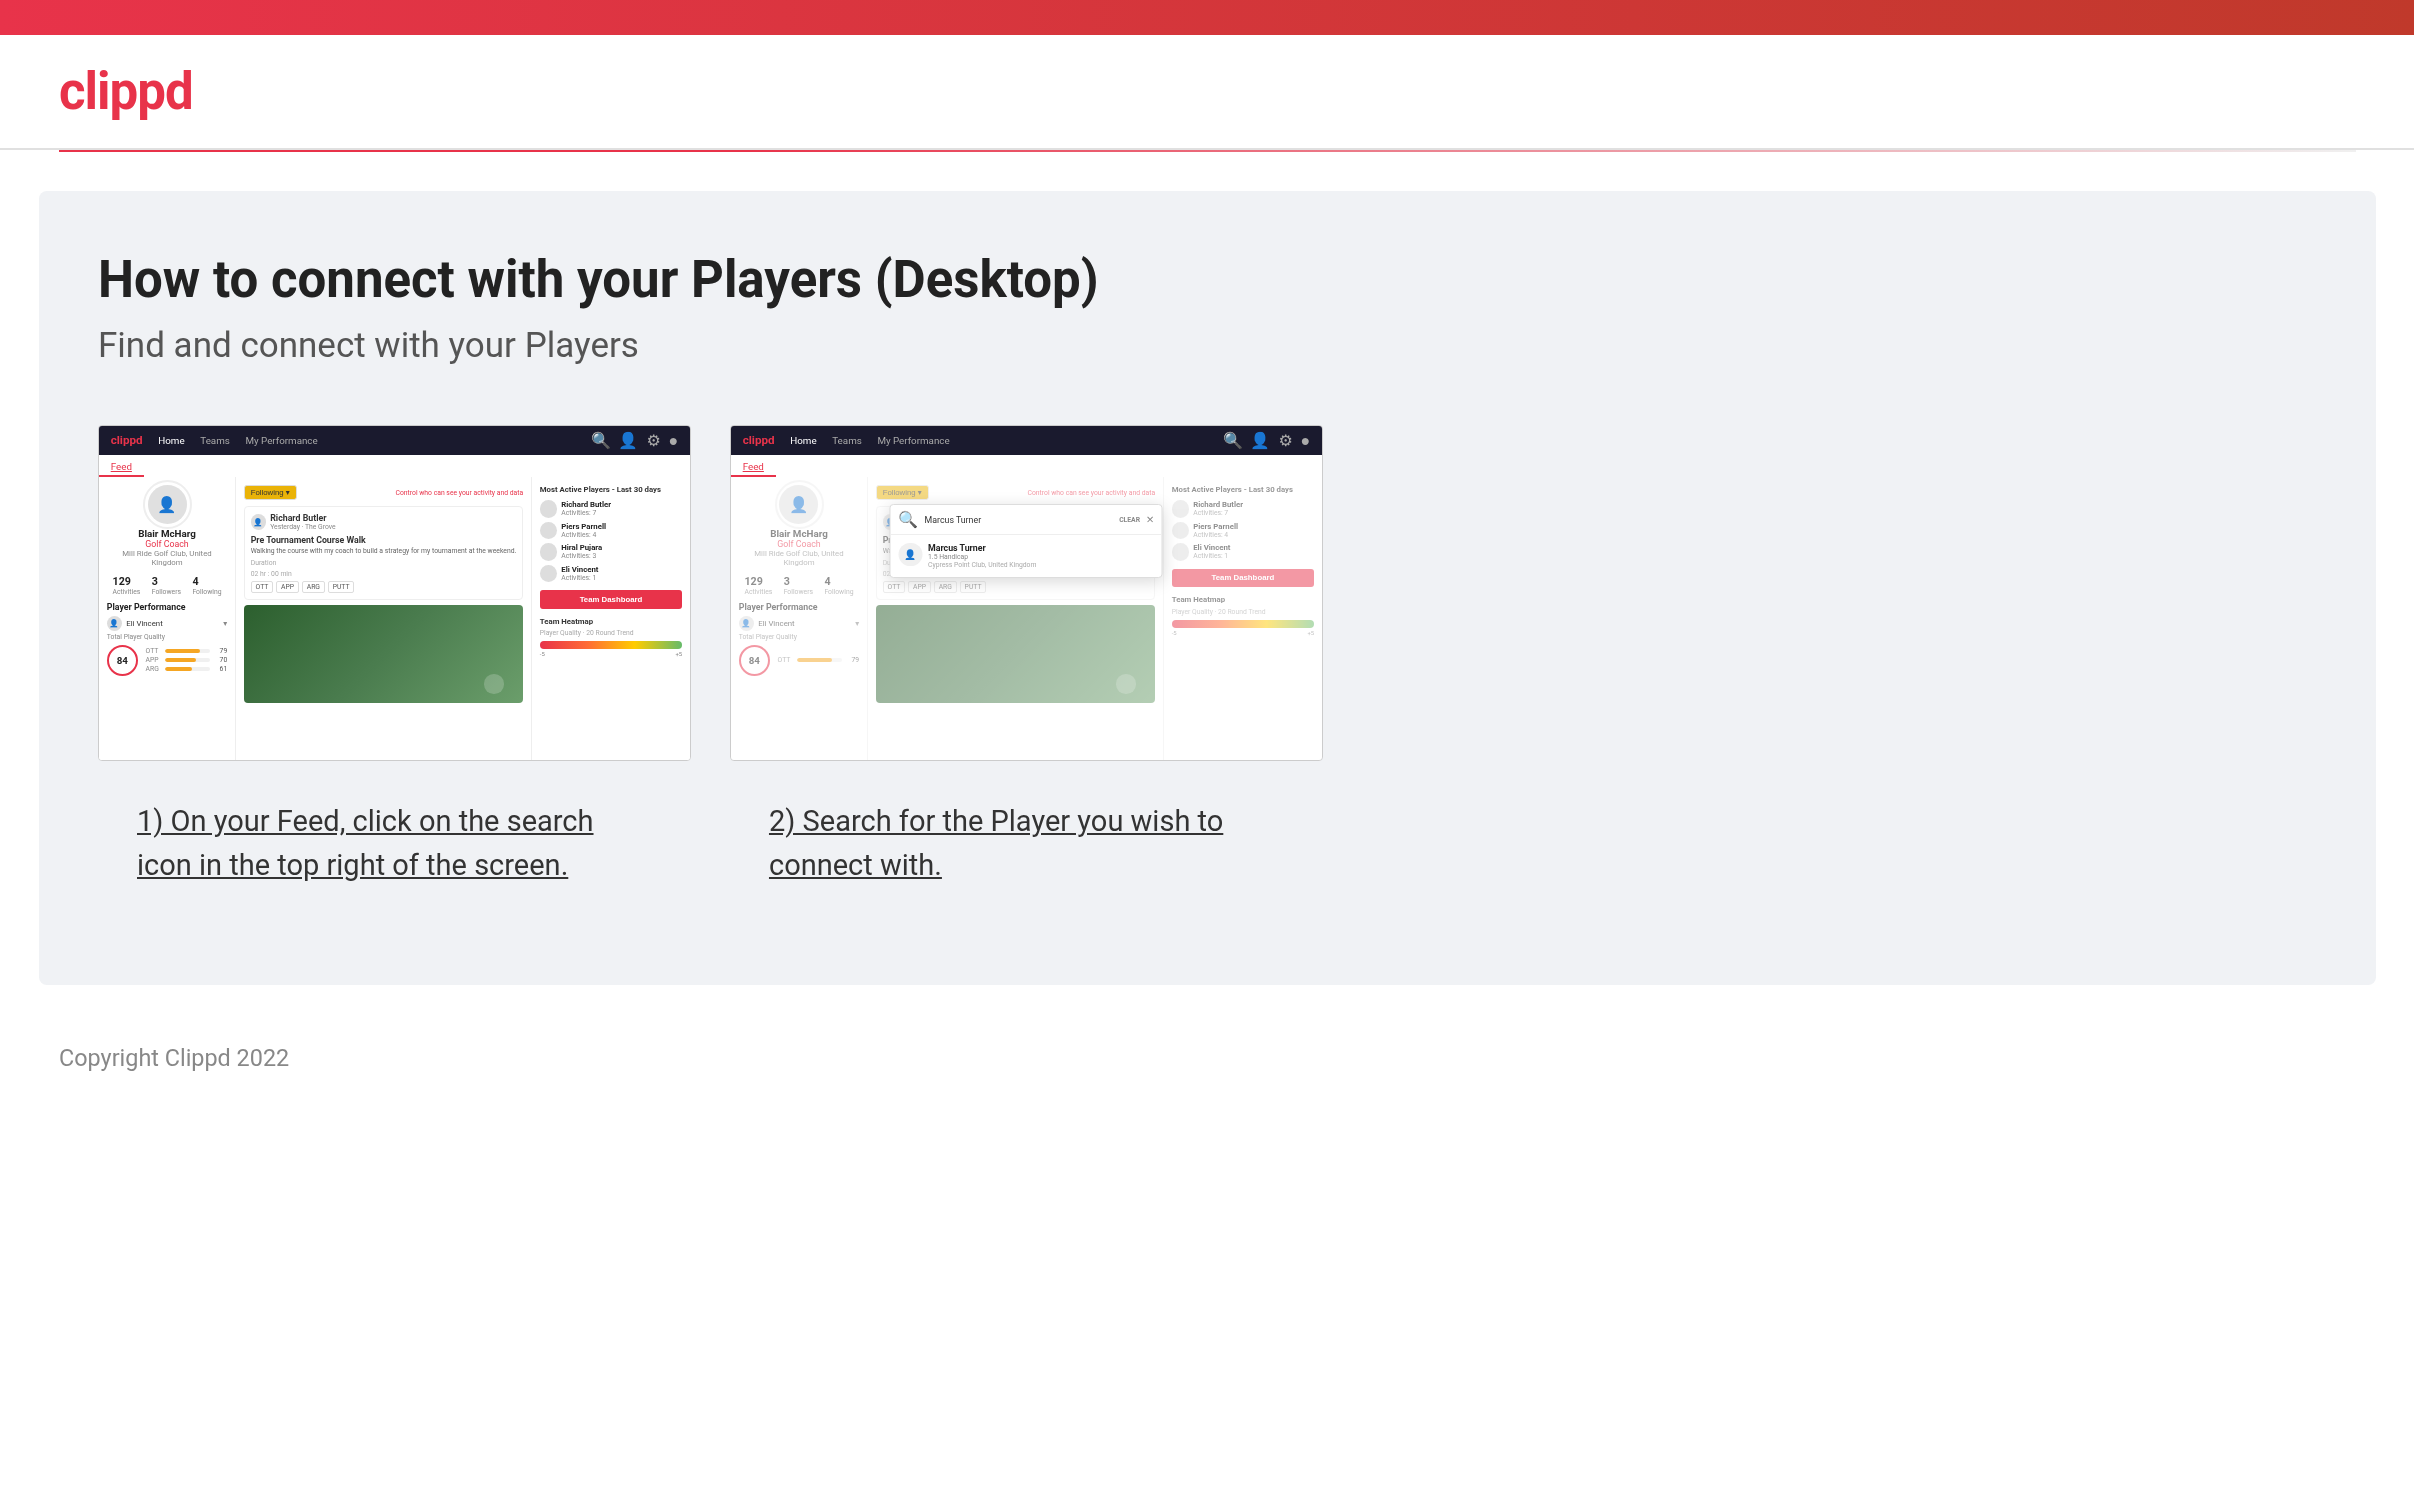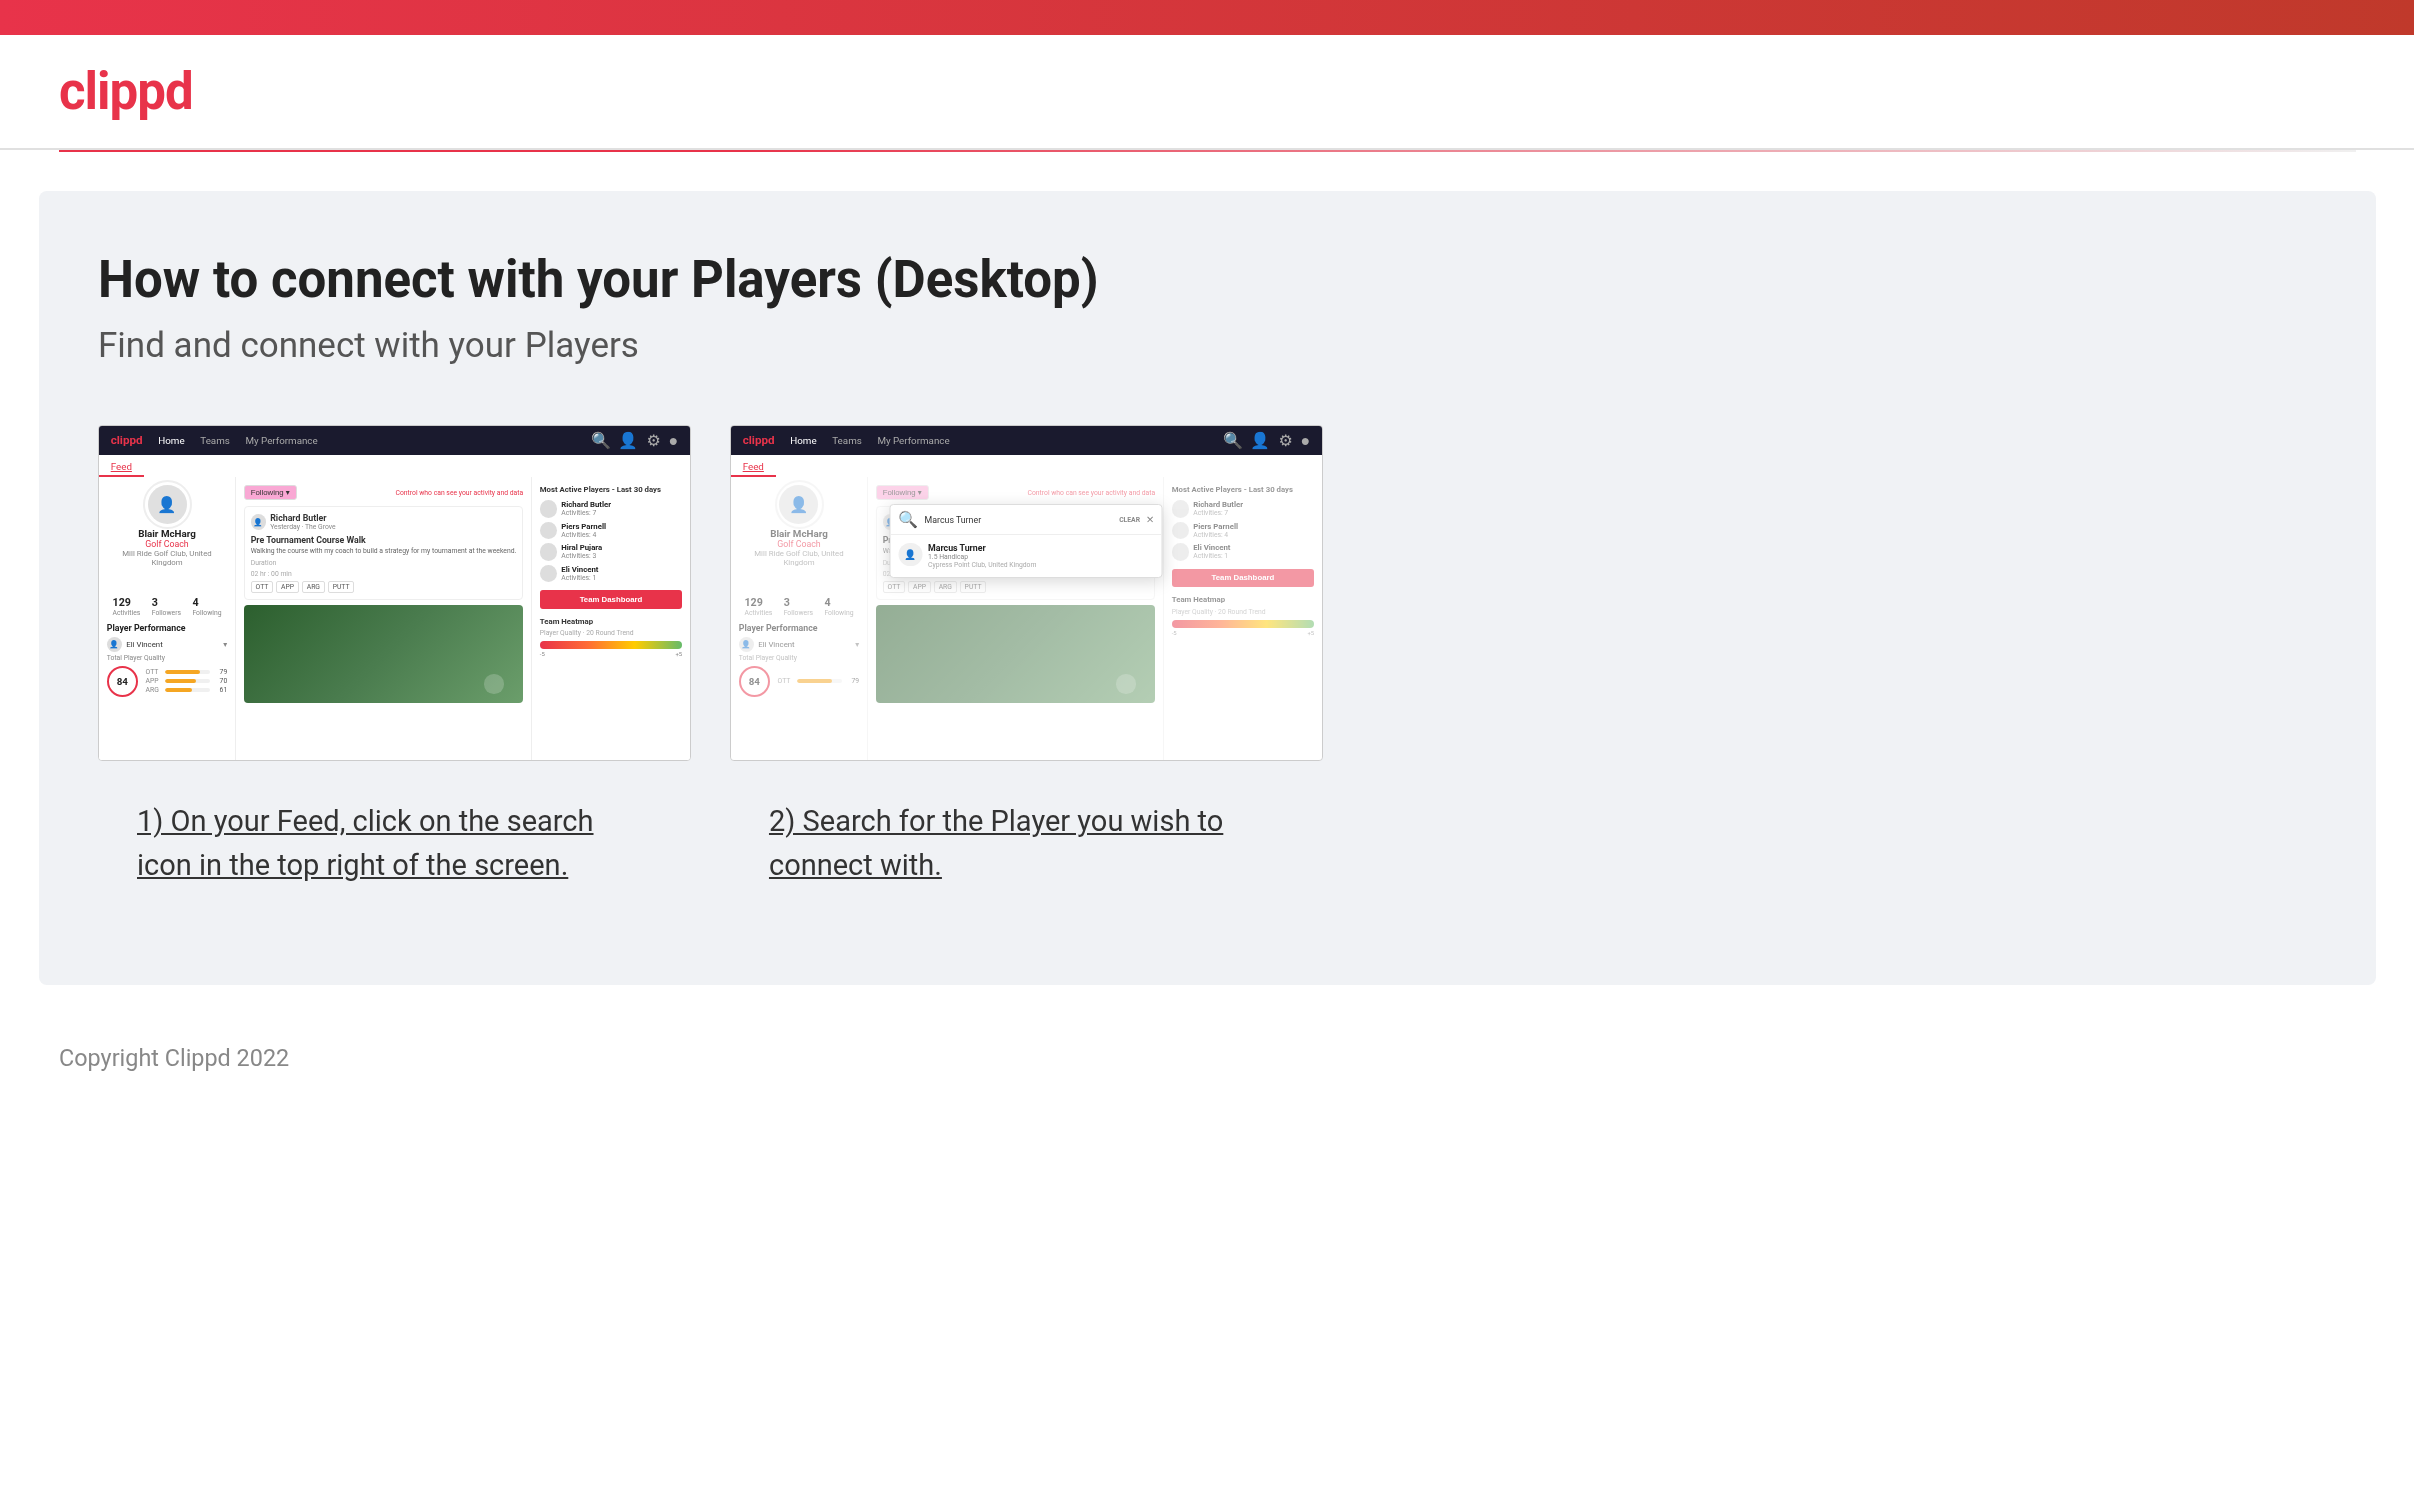--- a/index.html
+++ b/index.html
@@ -165,21 +165,20 @@
     .mini-stats {
       display: flex;
       justify-content: space-around;
       margin: 5.9px 0;
       font-size: 7.8px;
     }
     .mini-stat-val {
       font-weight: 700;
       font-size: 10.7px;
       color: #222;
-      margin-top: 21px;
     }
     .mini-stat-label {
       color: #888;
       font-size: 6.8px;
     }
     .mini-section-title {
       font-size: 8.8px;
       font-weight: 700;
       color: #222;
       margin: 5.9px 0 3.9px;
@@ -266,21 +265,21 @@
       background: #fff;
     }
 
     .mini-following-row {
       display: flex;
       justify-content: space-between;
       align-items: center;
       margin-bottom: 5.9px;
     }
     .mini-following-btn {
-      background: #f9a8d4;
+      background: #eab308;
       border: 1px solid #ddd;
       border-radius: 2.9px;
       padding: 2px 5.9px;
       font-size: 7.8px;
       color: #333;
     }
     .mini-control-link {
       font-size: 6.8px;
       color: #e8334a;
     }

